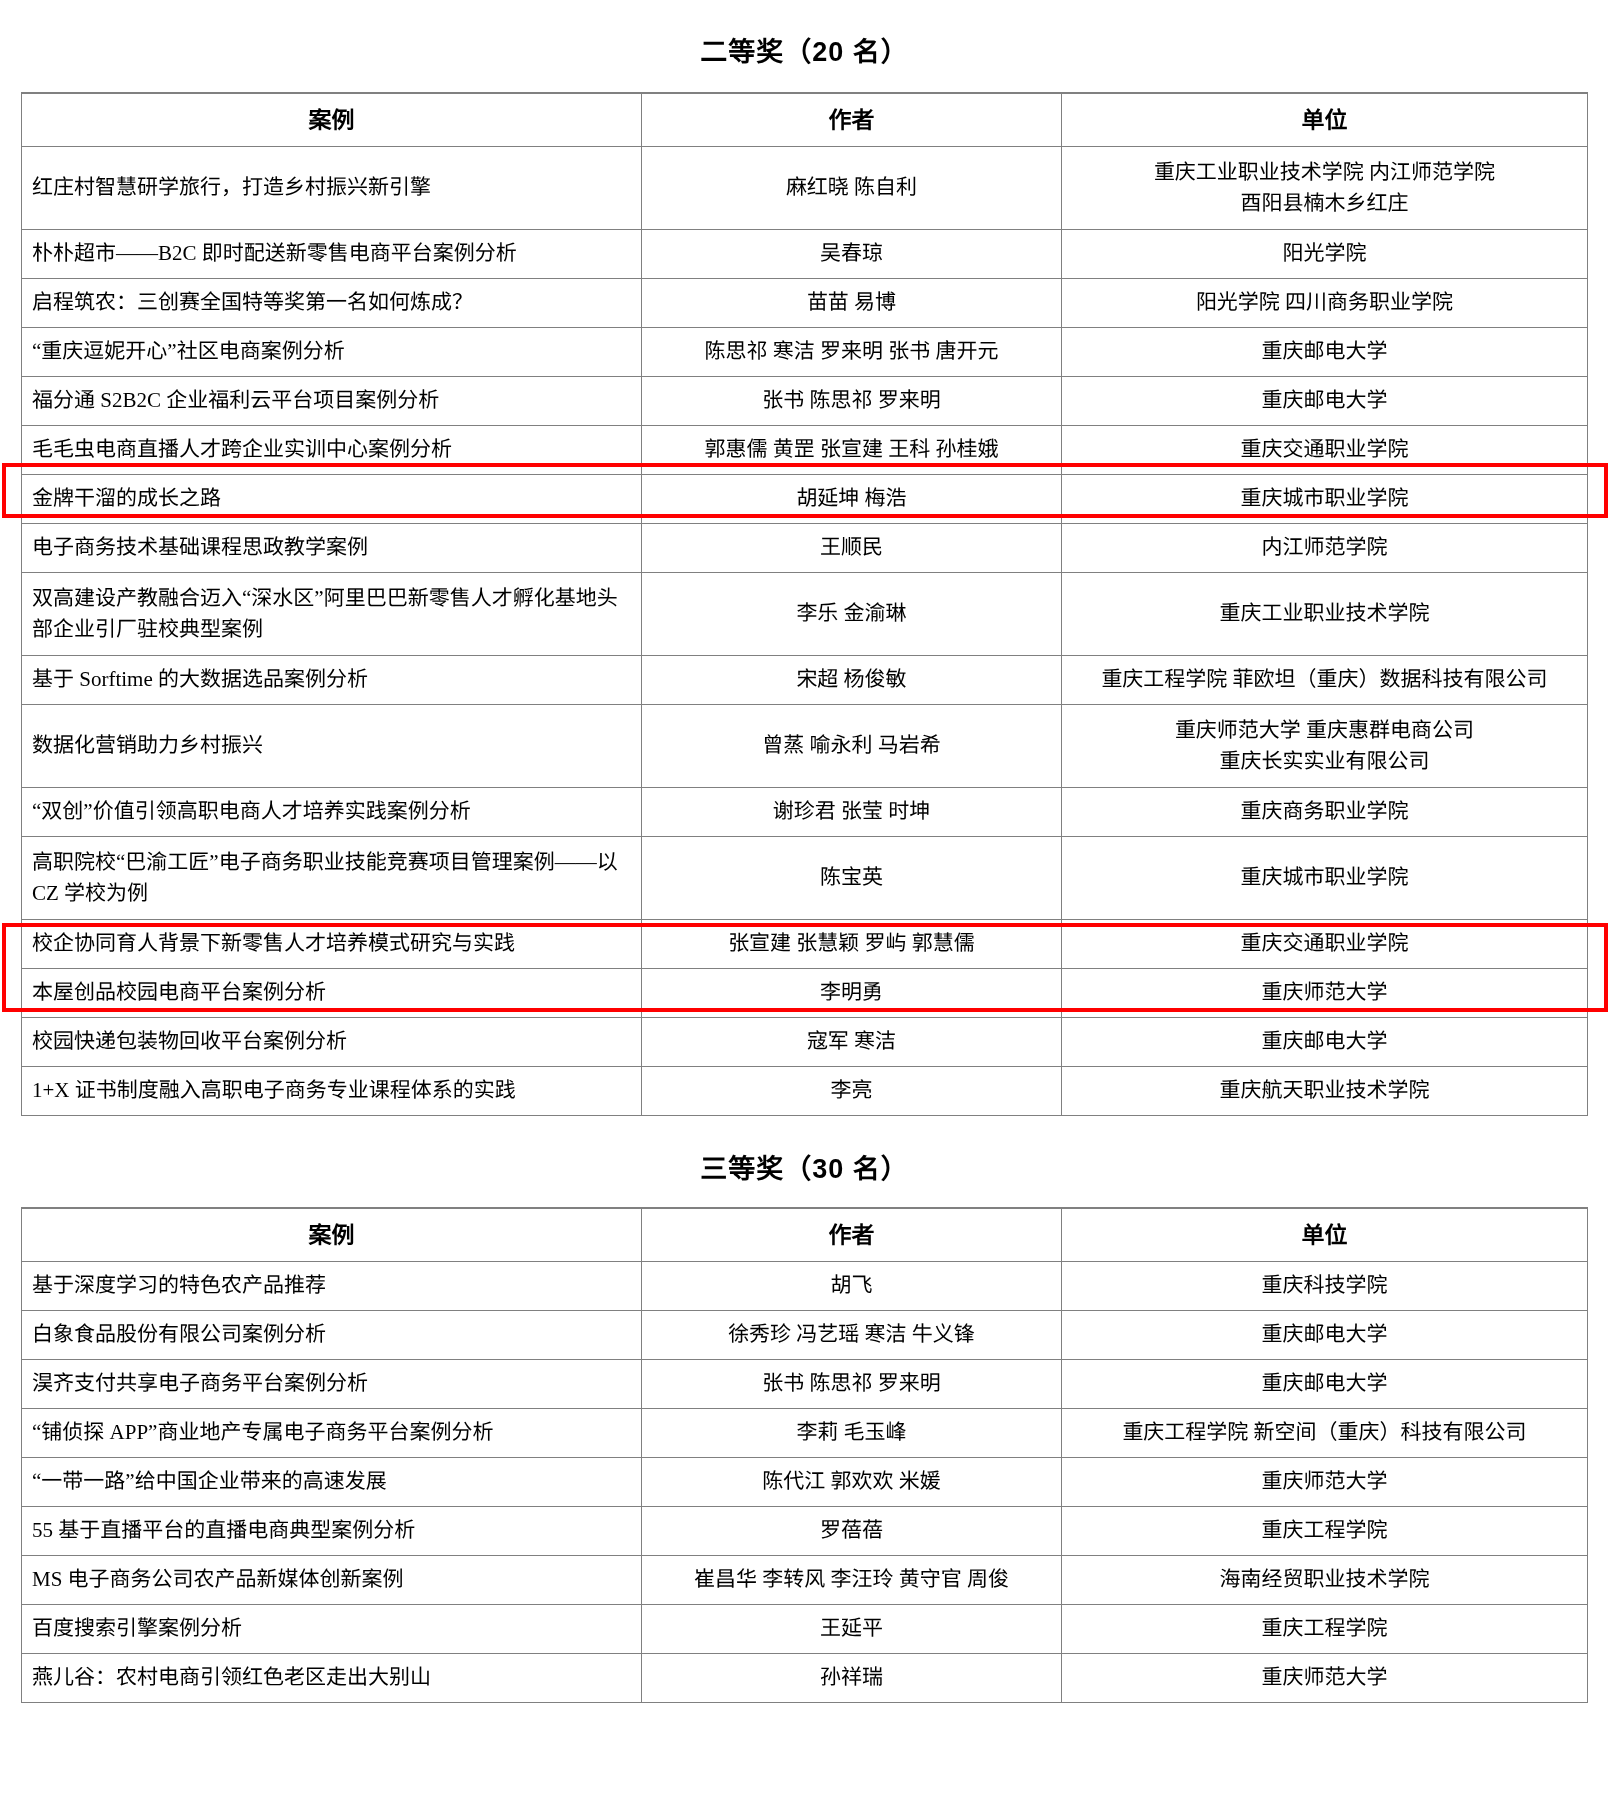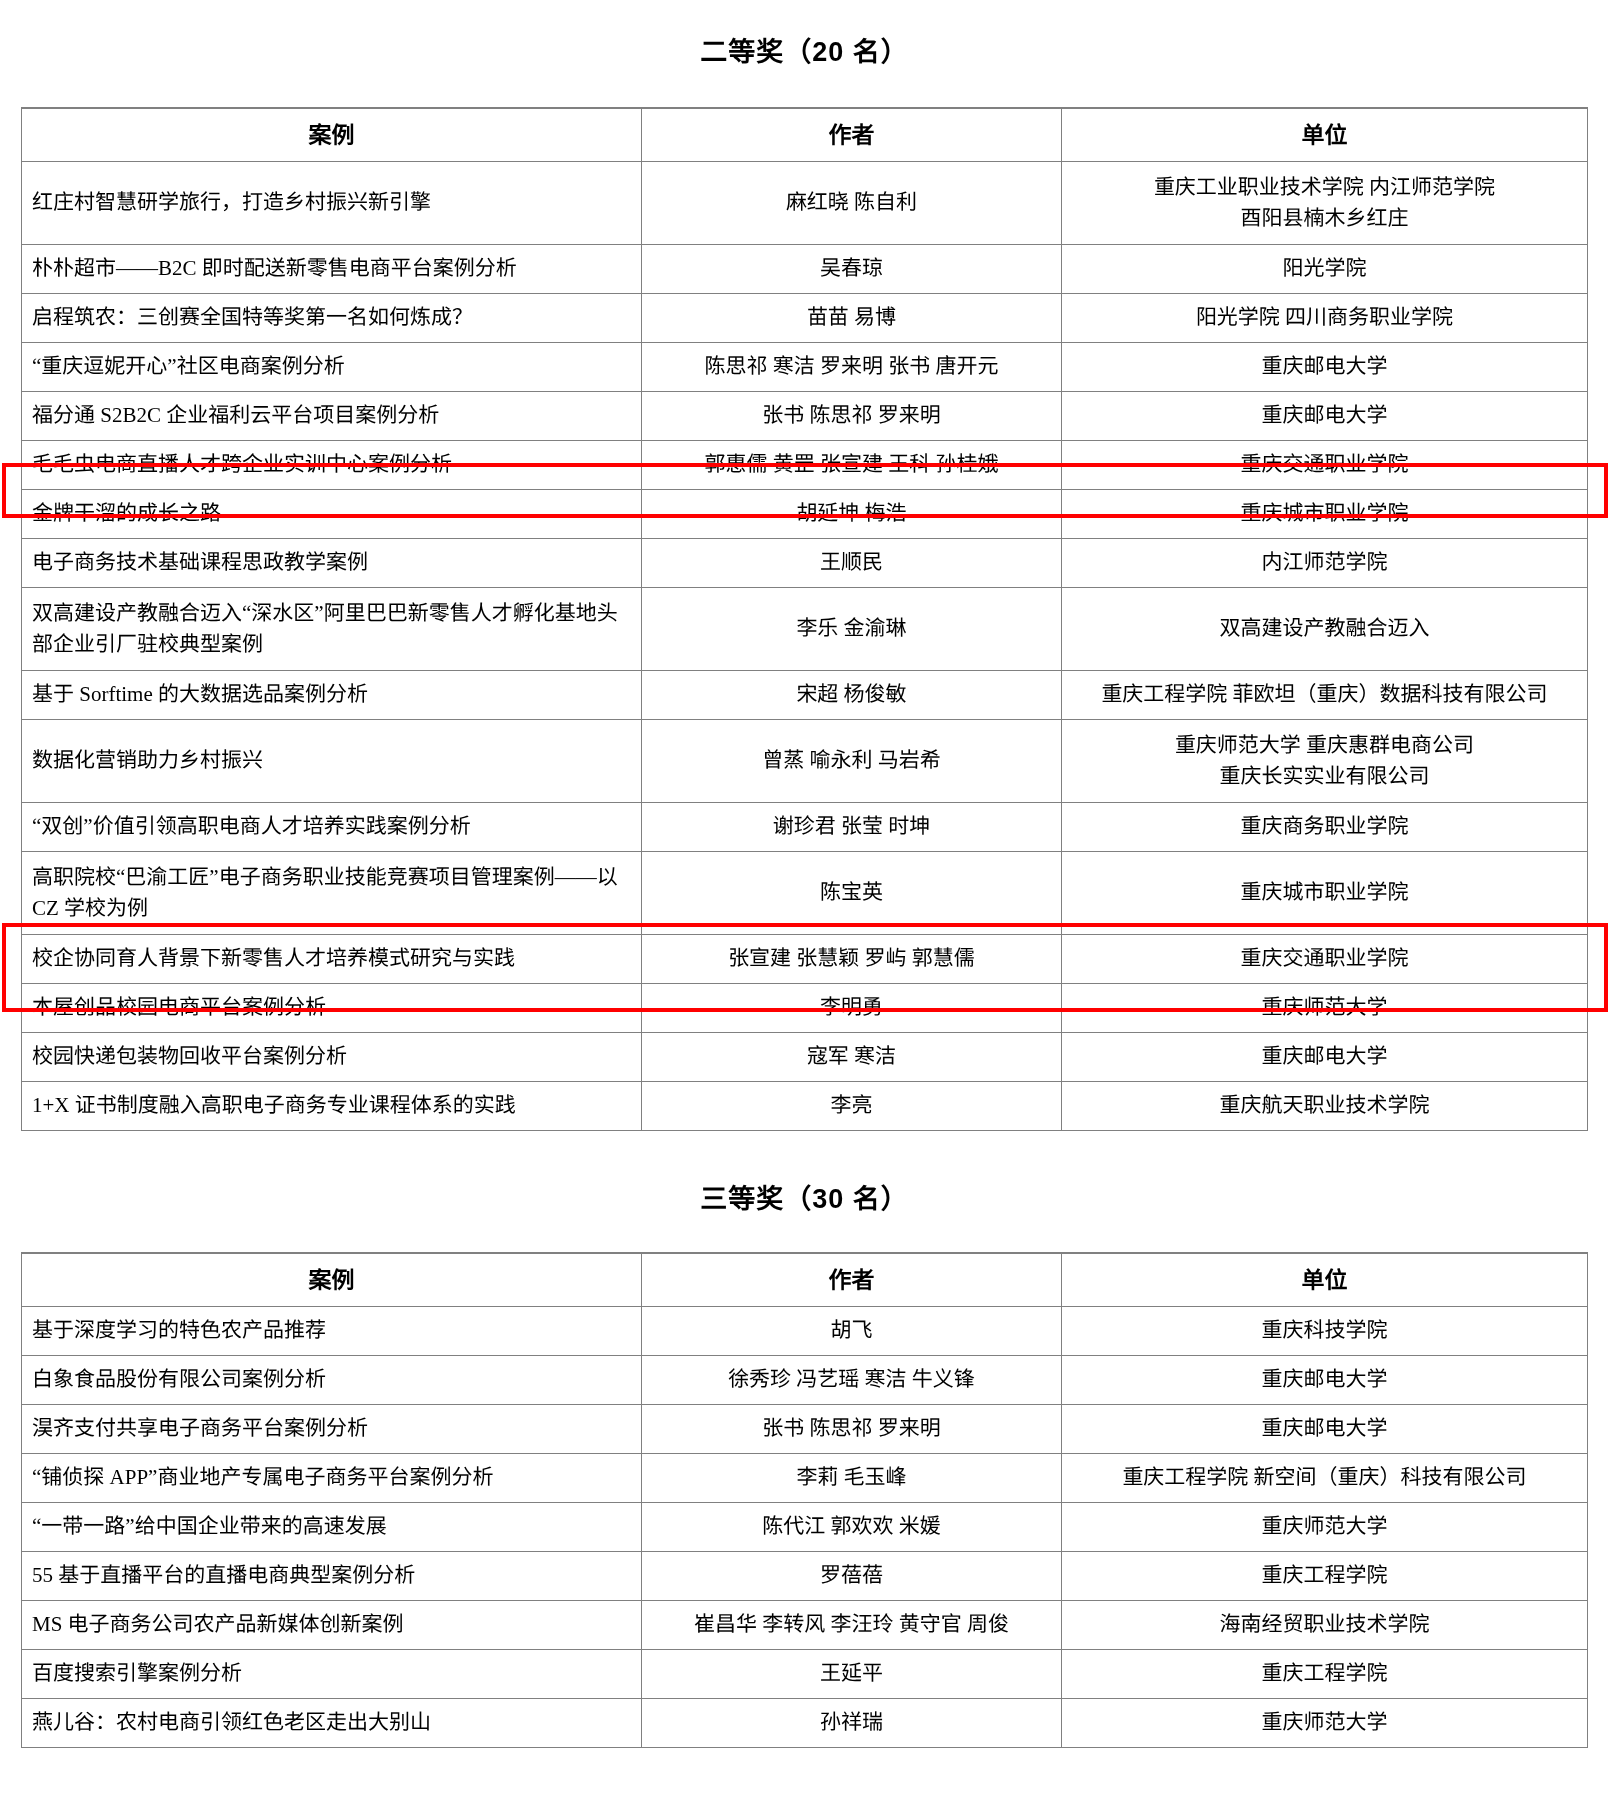--- a/index.html
+++ b/index.html
@@ -26,21 +26,21 @@
     letter-spacing: 1px;
     font-family: "Liberation Sans", "DejaVu Sans", sans-serif;
   }
   .title-1 { padding-top: 30px; padding-bottom: 22px; }
   .title-2 { padding-top: 30px; padding-bottom: 20px; }
 
   table.award-table {
     border-collapse: collapse;
     table-layout: fixed;
     width: 1566px;
-    margin: 16px auto;
+    margin: 1px auto;
     background: #ffffff;
   }
   table.award-table col.c-case  { width: 620px; }
   table.award-table col.c-auth  { width: 420px; }
   table.award-table col.c-unit  { width: 526px; }
 
   table.award-table th,
   table.award-table td {
     border: 1px solid #808080;
     padding: 6px 10px;
@@ -143,21 +143,21 @@
           <td class="unit-cell">重庆城市职业学院</td>
         </tr>
         <tr>
           <td class="case-cell">电子商务技术基础课程思政教学案例</td>
           <td class="auth-cell">王顺民</td>
           <td class="unit-cell">内江师范学院</td>
         </tr>
         <tr class="tall">
           <td class="case-cell">双高建设产教融合迈入“深水区”阿里巴巴新零售人才孵化基地头部企业引厂驻校典型案例</td>
           <td class="auth-cell">李乐  金渝琳</td>
-          <td class="unit-cell">双高建设产教融合迈入</td>
+          <td class="unit-cell">重庆工业职业技术学院</td>
         </tr>
         <tr>
           <td class="case-cell">基于 Sorftime 的大数据选品案例分析</td>
           <td class="auth-cell">宋超  杨俊敏</td>
           <td class="unit-cell">重庆工程学院  菲欧坦（重庆）数据科技有限公司</td>
         </tr>
         <tr class="tall">
           <td class="case-cell">数据化营销助力乡村振兴</td>
           <td class="auth-cell">曾蒸  喻永利  马岩希</td>
           <td class="unit-cell">重庆师范大学   重庆惠群电商公司<br>重庆长实实业有限公司</td>

